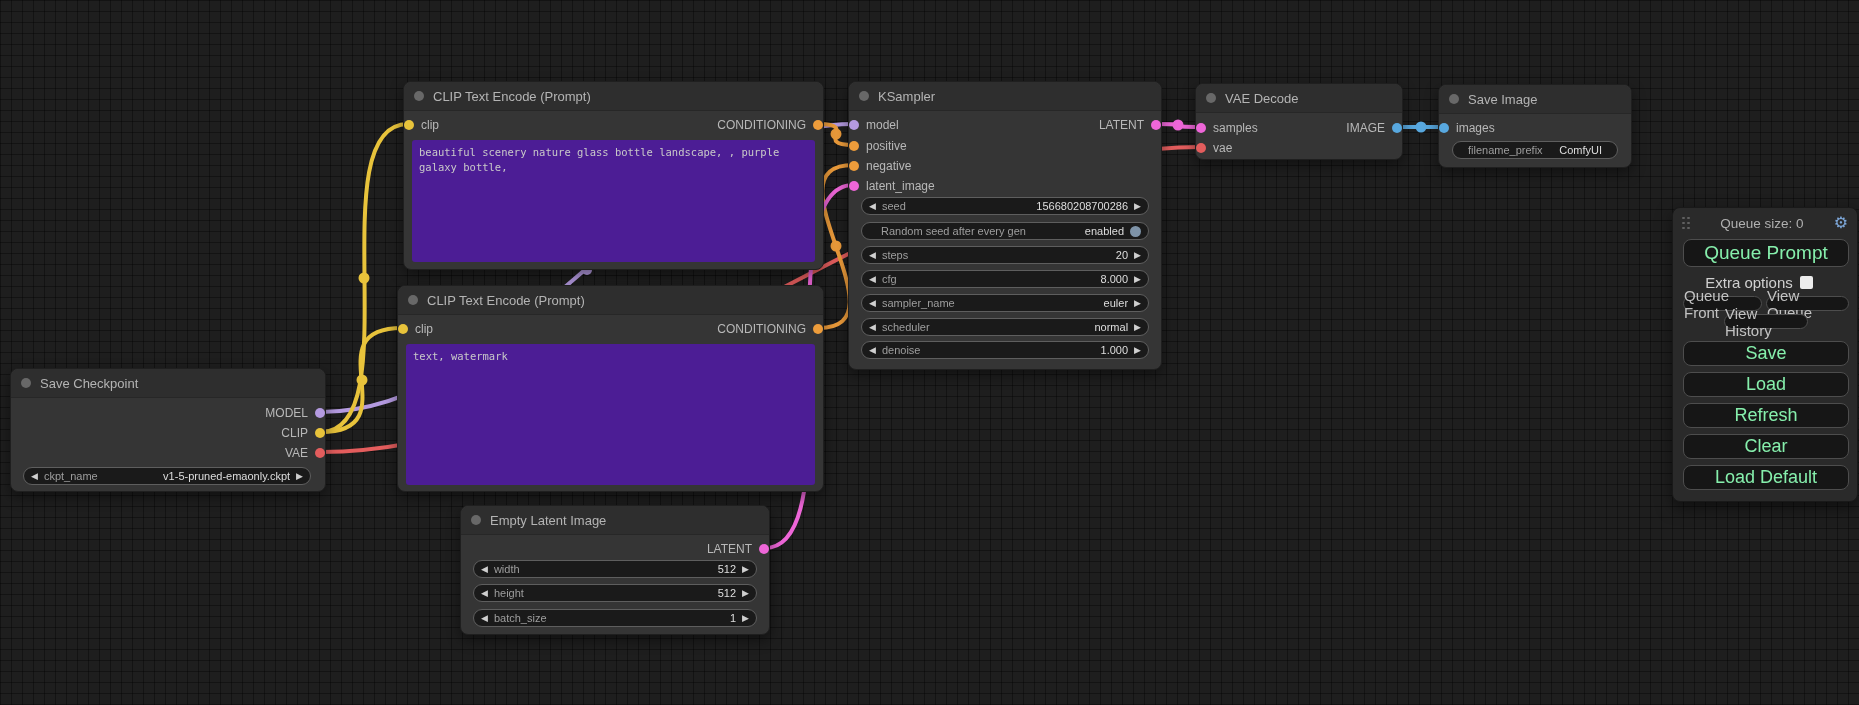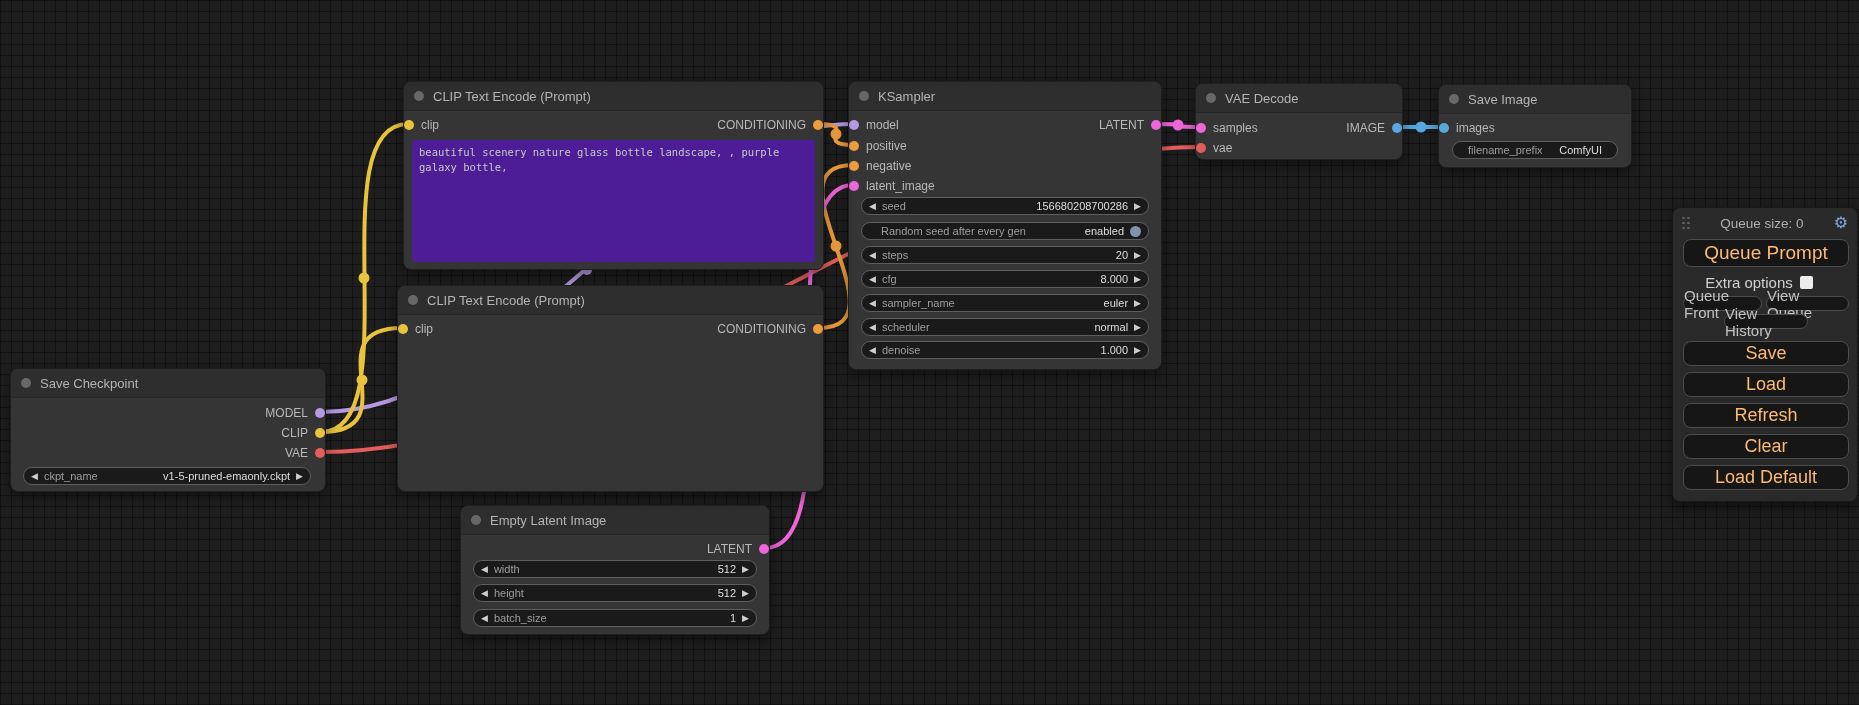--- a/index.html
+++ b/index.html
@@ -62,21 +62,21 @@
     box-shadow:0 6px 16px rgba(0,0,0,.5);box-sizing:border-box;
   }
   .qhead{position:absolute;left:0;right:0;top:0;height:30px;display:flex;align-items:center;padding:0 9px;box-sizing:border-box;}
   .qhandle{display:grid;grid-template-columns:repeat(2,3px);grid-auto-rows:3px;gap:2px;}
   .qhandle i{width:2.5px;height:2.5px;border-radius:50%;background:#606060;}
   .qsize{flex:1;text-align:center;color:#b0b0b0;font-size:13.5px;}
   .qgear{color:#7DA7D9;font-size:16px;line-height:1;}
   .qbtn{
     position:absolute;left:10px;width:166px;box-sizing:border-box;
     background:#161616;border:1px solid #4d4d4d;border-radius:8px;
-    color:#fdba74;display:flex;align-items:center;justify-content:center;
+    color:#86efac;display:flex;align-items:center;justify-content:center;
   }
   .qbtn.big{height:25px;font-size:18px;}
   .qbtn.prompt{top:31px;height:28px;font-size:19px;}
   .qsmall{
     position:absolute;height:15px;box-sizing:border-box;background:#161616;
     border:1px solid #4d4d4d;border-radius:8px;color:#c3c3c3;font-size:15px;
     display:flex;align-items:center;justify-content:center;
   }
   .qextra{position:absolute;left:0;right:12px;top:66px;display:flex;align-items:center;justify-content:center;gap:7px;color:#d0d0d0;font-size:15px;}
   .qcheck{width:13px;height:13px;background:#ececec;border-radius:2px;}
@@ -128,20 +128,21 @@
       <span class="ttext">CLIP Text Encode (Prompt)</span>
     </div>
     <div class="port in" style="top:33px;">
       <span class="pdot c-clip"></span>
       <span class="plabel">clip</span>
     </div>
     <div class="port out" style="top:33px;">
       <span class="pdot c-cond"></span>
       <span class="plabel">CONDITIONING</span>
     </div>
+    <div class="ta" style="top:58px;height:141px;">text, watermark</div>
   </div>
 
   <div class="node" style="left:10px;top:368px;width:316px;height:124px;">
     <div class="ntitle">
       <span class="tdot"></span>
       <span class="ttext">Save Checkpoint</span>
     </div>
     <div class="port out" style="top:34px;">
       <span class="pdot c-model"></span>
       <span class="plabel">MODEL</span>

